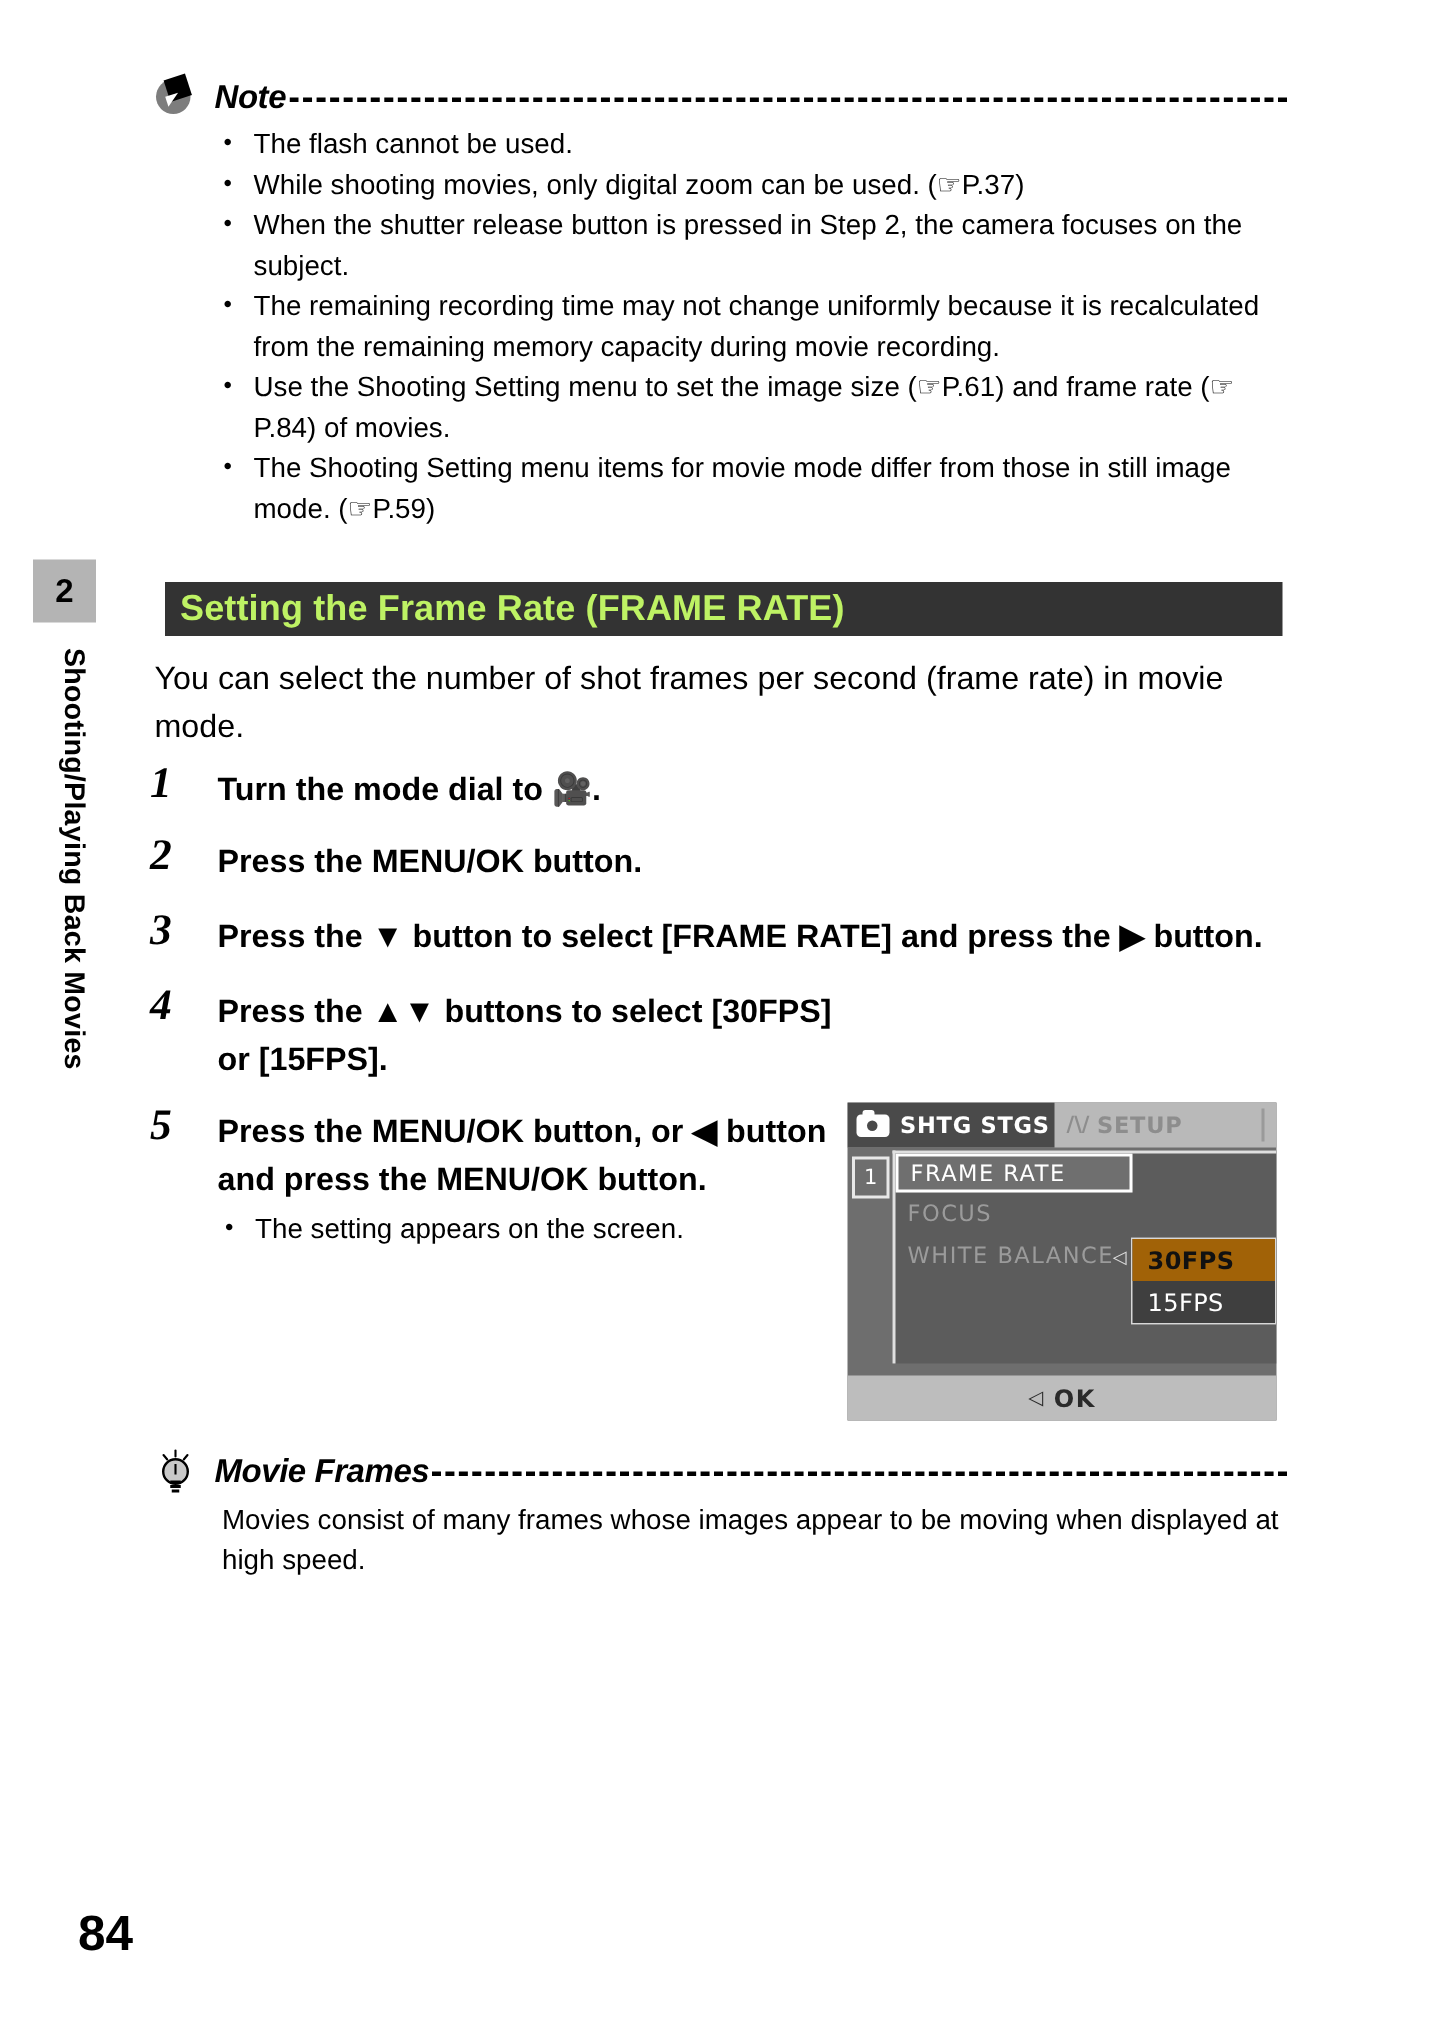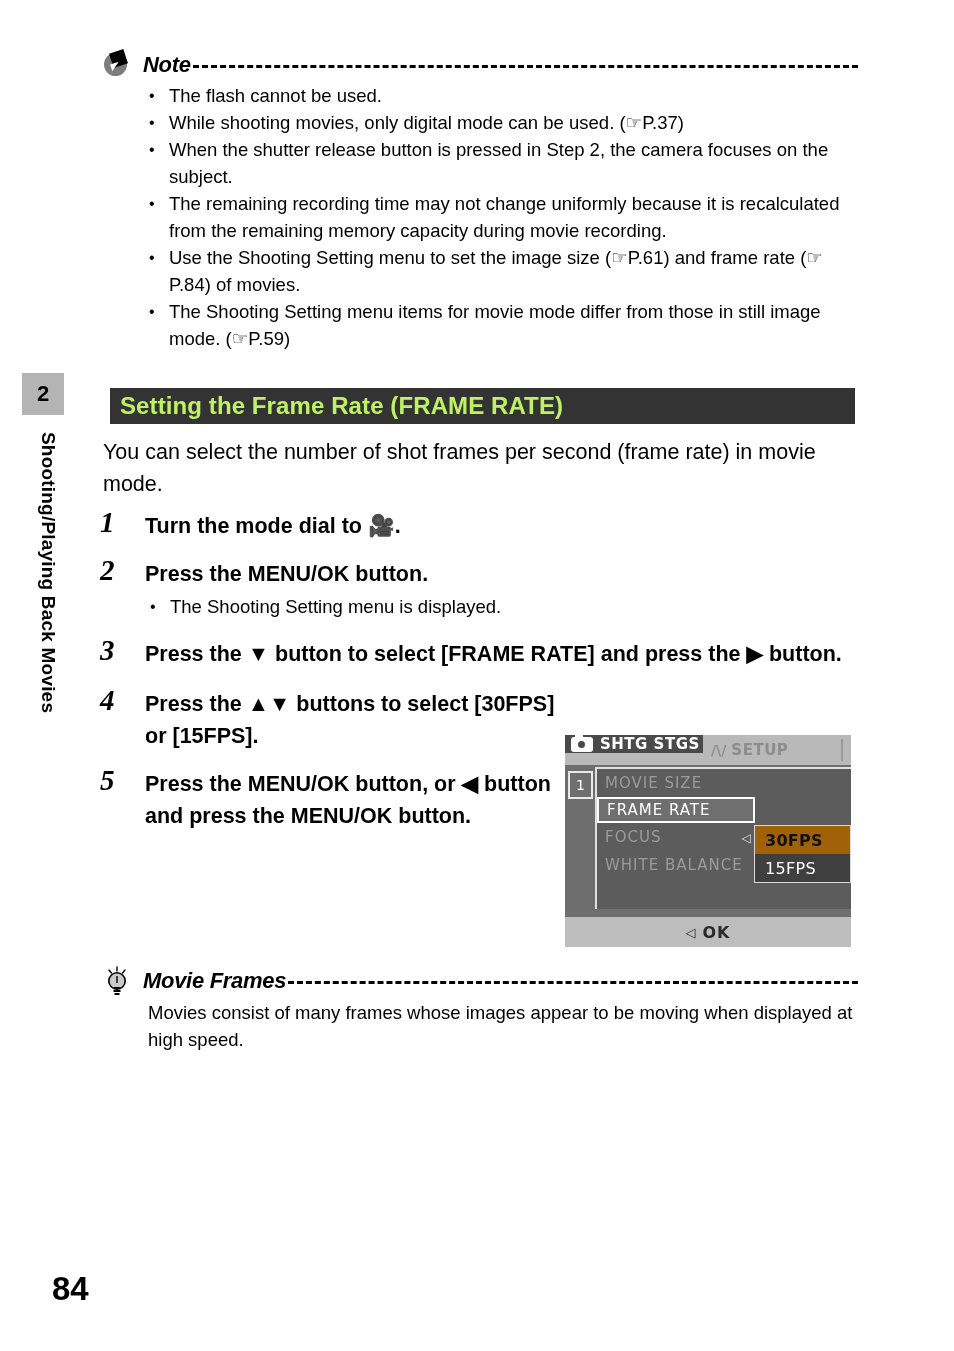--- a/index.html
+++ b/index.html
@@ -244,21 +244,21 @@
     position: absolute;
     left: 0; top: 0;
     width: 100%;
     height: 30px;
     background: #b9b9b9;
   }
   .lcd-tab-active {
     position: absolute;
     left: 0; top: 0;
     width: 138px;
-    height: 18px;
+    height: 30px;
     background: #4a4a4a;
     display: flex;
     align-items: center;
   }
   .lcd-cam-icon {
     width: 22px;
     height: 15px;
     background: #ffffff;
     border-radius: 3px;
     margin-left: 6px;
@@ -425,21 +425,21 @@
         <div class="sq"></div>
         <div class="tri"></div>
       </div>
     </div>
     <div class="callout-title">Note</div>
     <div class="callout-dashes"></div>
   </div>
   <div class="callout-body">
     <ul class="bullet-list">
       <li>The flash cannot be used.</li>
-      <li>While shooting movies, only digital mode can be used. (☞P.37)</li>
+      <li>While shooting movies, only digital zoom can be used. (☞P.37)</li>
       <li>When the shutter release button is pressed in Step 2, the camera focuses on the subject.</li>
       <li>The remaining recording time may not change uniformly because it is recalculated from the remaining memory capacity during movie recording.</li>
       <li>Use the Shooting Setting menu to set the image size (☞P.61) and frame rate (☞P.84) of movies.</li>
       <li>The Shooting Setting menu items for movie mode differ from those in still image mode. (☞P.59)</li>
     </ul>
   </div>
 </div>
 
 <div class="chapter-tab">2</div>
 <div class="chapter-vertical">
@@ -455,36 +455,36 @@
 <div class="steps">
 
   <div class="step" style="margin-bottom:16px;">
     <div class="step-num">1</div>
     <div class="step-text">Turn the mode dial to 🎥.</div>
   </div>
 
   <div class="step" style="margin-bottom:18px;">
     <div class="step-num">2</div>
     <div class="step-text">Press the MENU/OK button.</div>
-    <div class="step-sub">The Shooting Setting menu is displayed.</div>
   </div>
 
   <div class="step" style="margin-bottom:18px;">
     <div class="step-num">3</div>
     <div class="step-text">Press the ▼ button to select [FRAME RATE] and press the ▶ button.</div>
   </div>
 
   <div class="step step-narrow" style="margin-bottom:16px;">
     <div class="step-num">4</div>
     <div class="step-text">Press the ▲▼ buttons to select [30FPS] or [15FPS].</div>
   </div>
 
   <div class="step step-narrow">
     <div class="step-num">5</div>
     <div class="step-text">Press the MENU/OK button, or ◀ button and press the MENU/OK button.</div>
+    <div class="step-sub">The setting appears on the screen.</div>
   </div>
 
 </div>
 
 <div class="lcd">
 
   <div class="lcd-tabs">
     <div class="lcd-tab-active">
       <div class="lcd-cam-icon"></div>
       <div class="lbl">SHTG STGS</div>
@@ -492,21 +492,20 @@
     <div class="lcd-tab-inactive">
       <div class="wrench">/\/</div>
       <div class="lbl">SETUP</div>
     </div>
     <div class="lcd-tab-edge"></div>
   </div>
 
   <div class="lcd-pagebox">1</div>
 
   <div class="lcd-panel">
-    <div class="lcd-row">MOVIE SIZE</div>
     <div class="lcd-row selected">FRAME RATE</div>
     <div class="lcd-row">FOCUS</div>
     <div class="lcd-row">WHITE BALANCE</div>
 
     <div class="lcd-arrow-left">◁</div>
 
     <div class="lcd-submenu">
       <div class="lcd-sub-item active">30FPS</div>
       <div class="lcd-sub-item">15FPS</div>
     </div>

